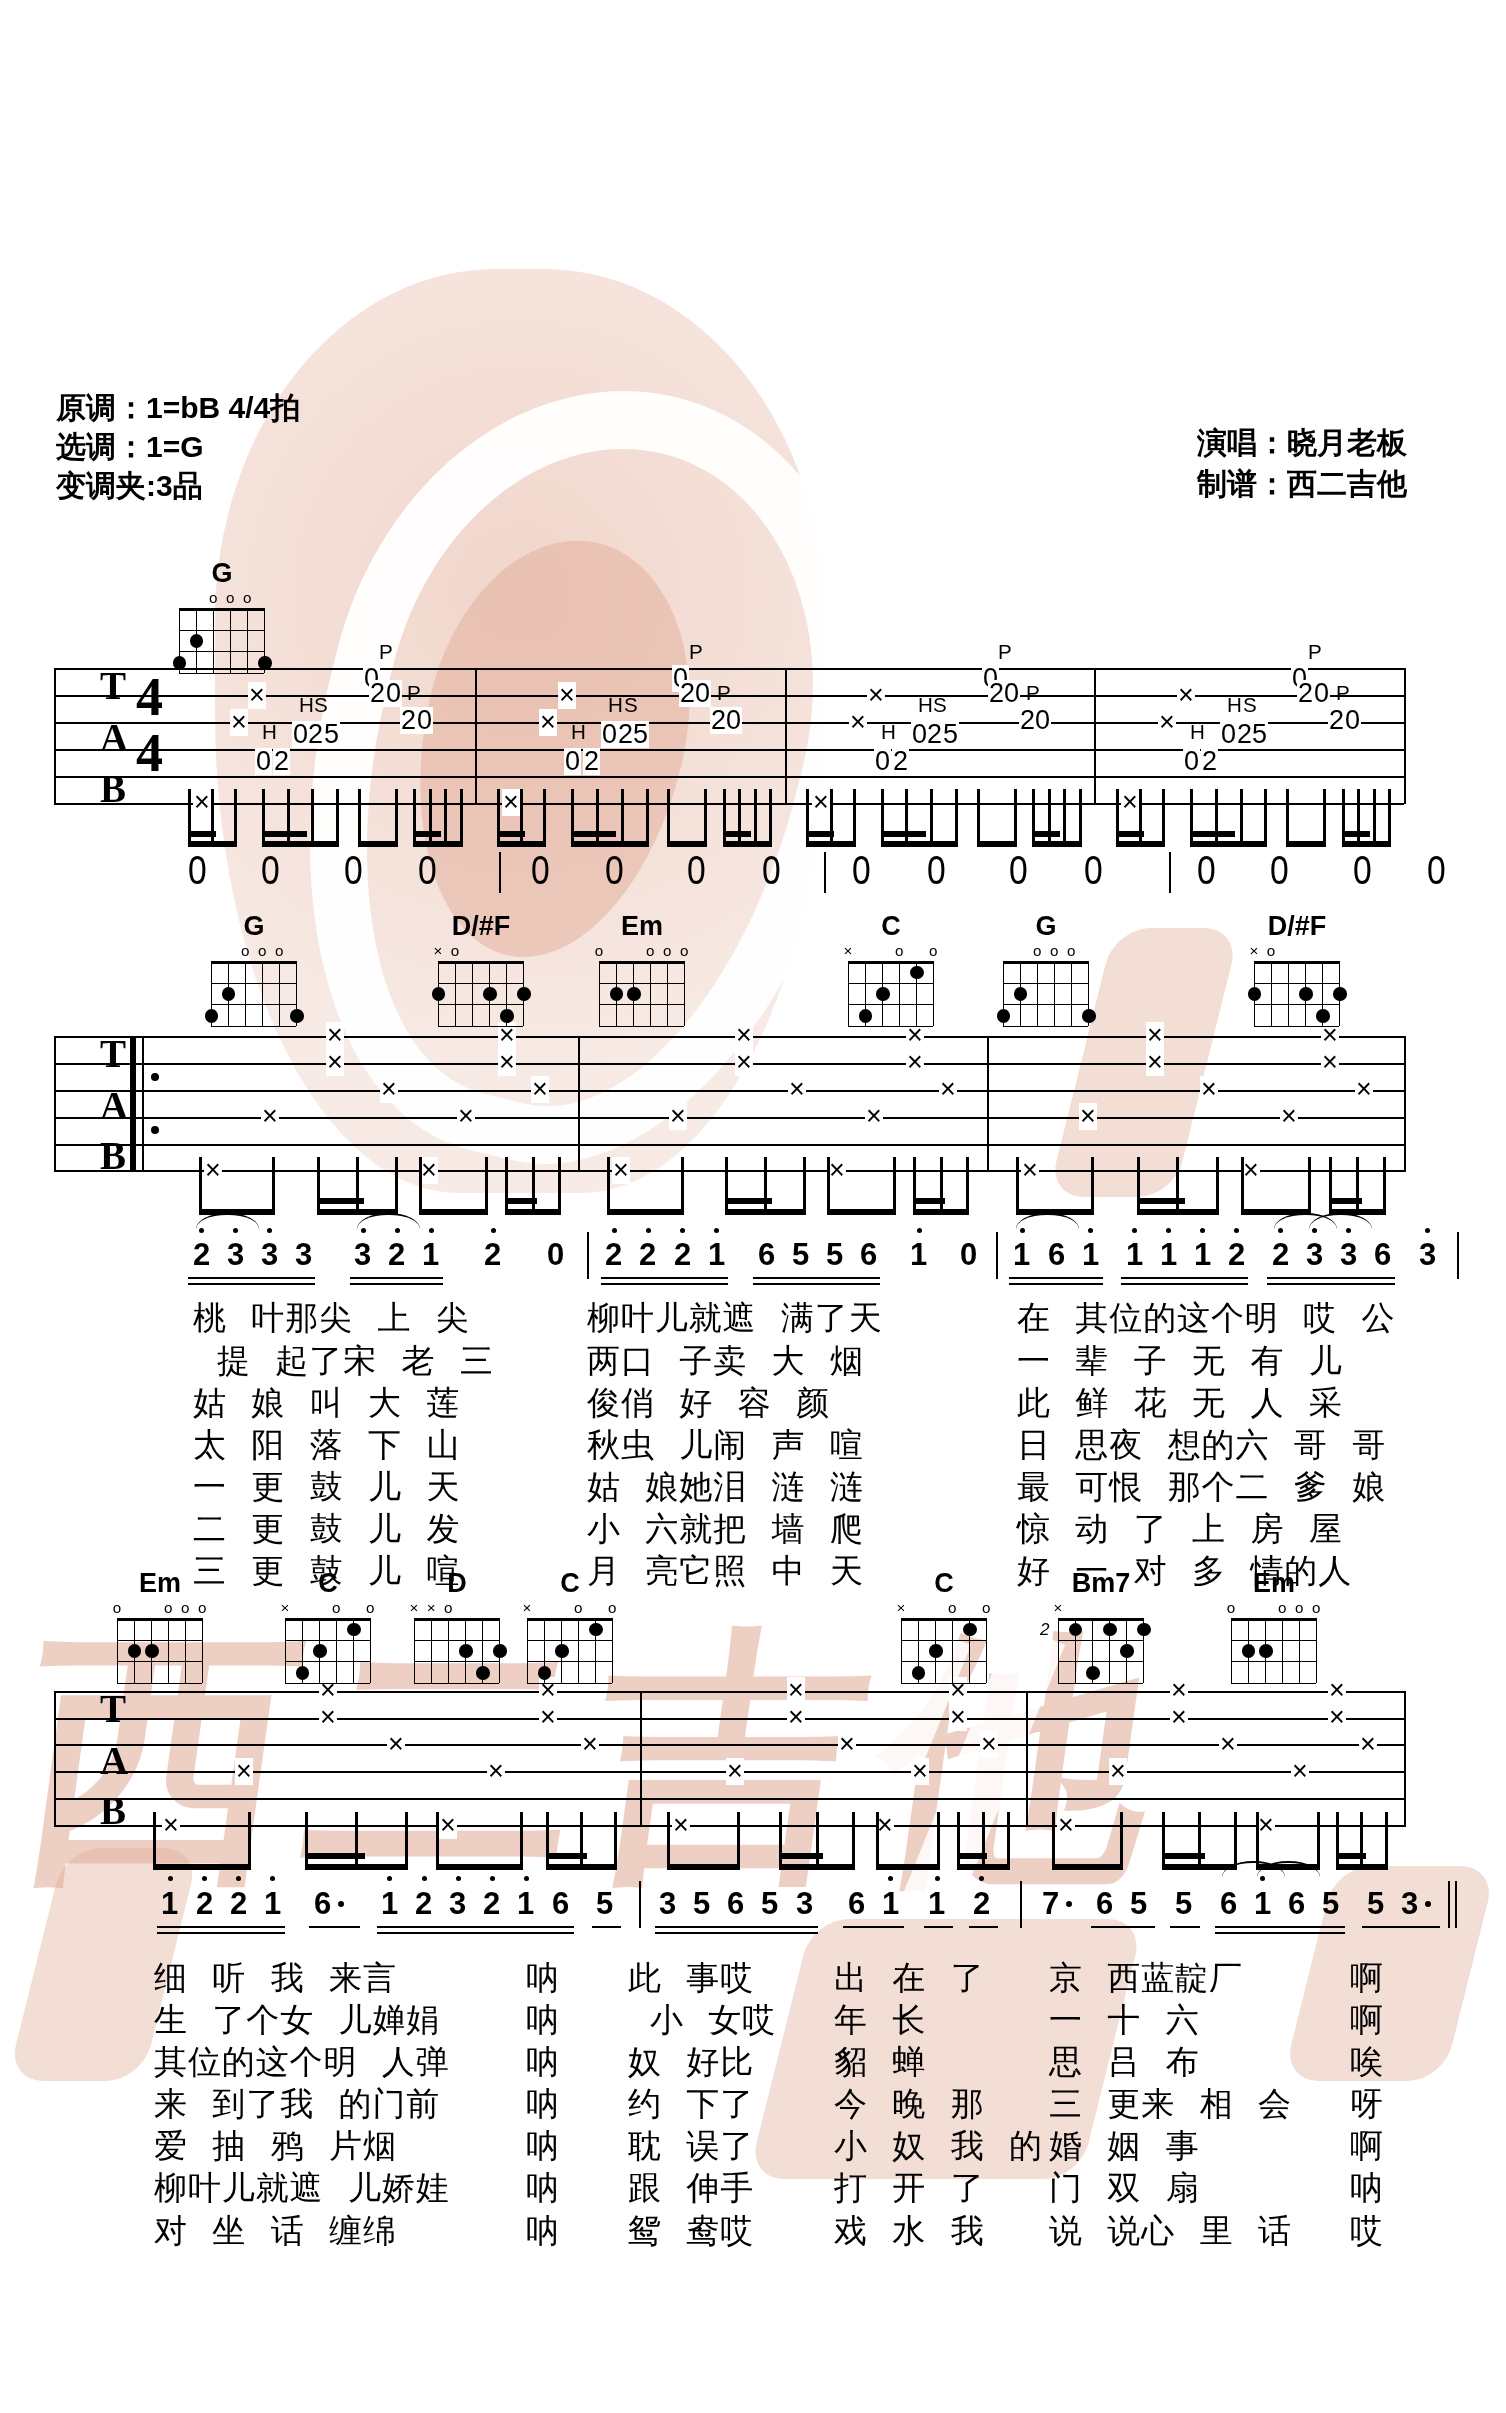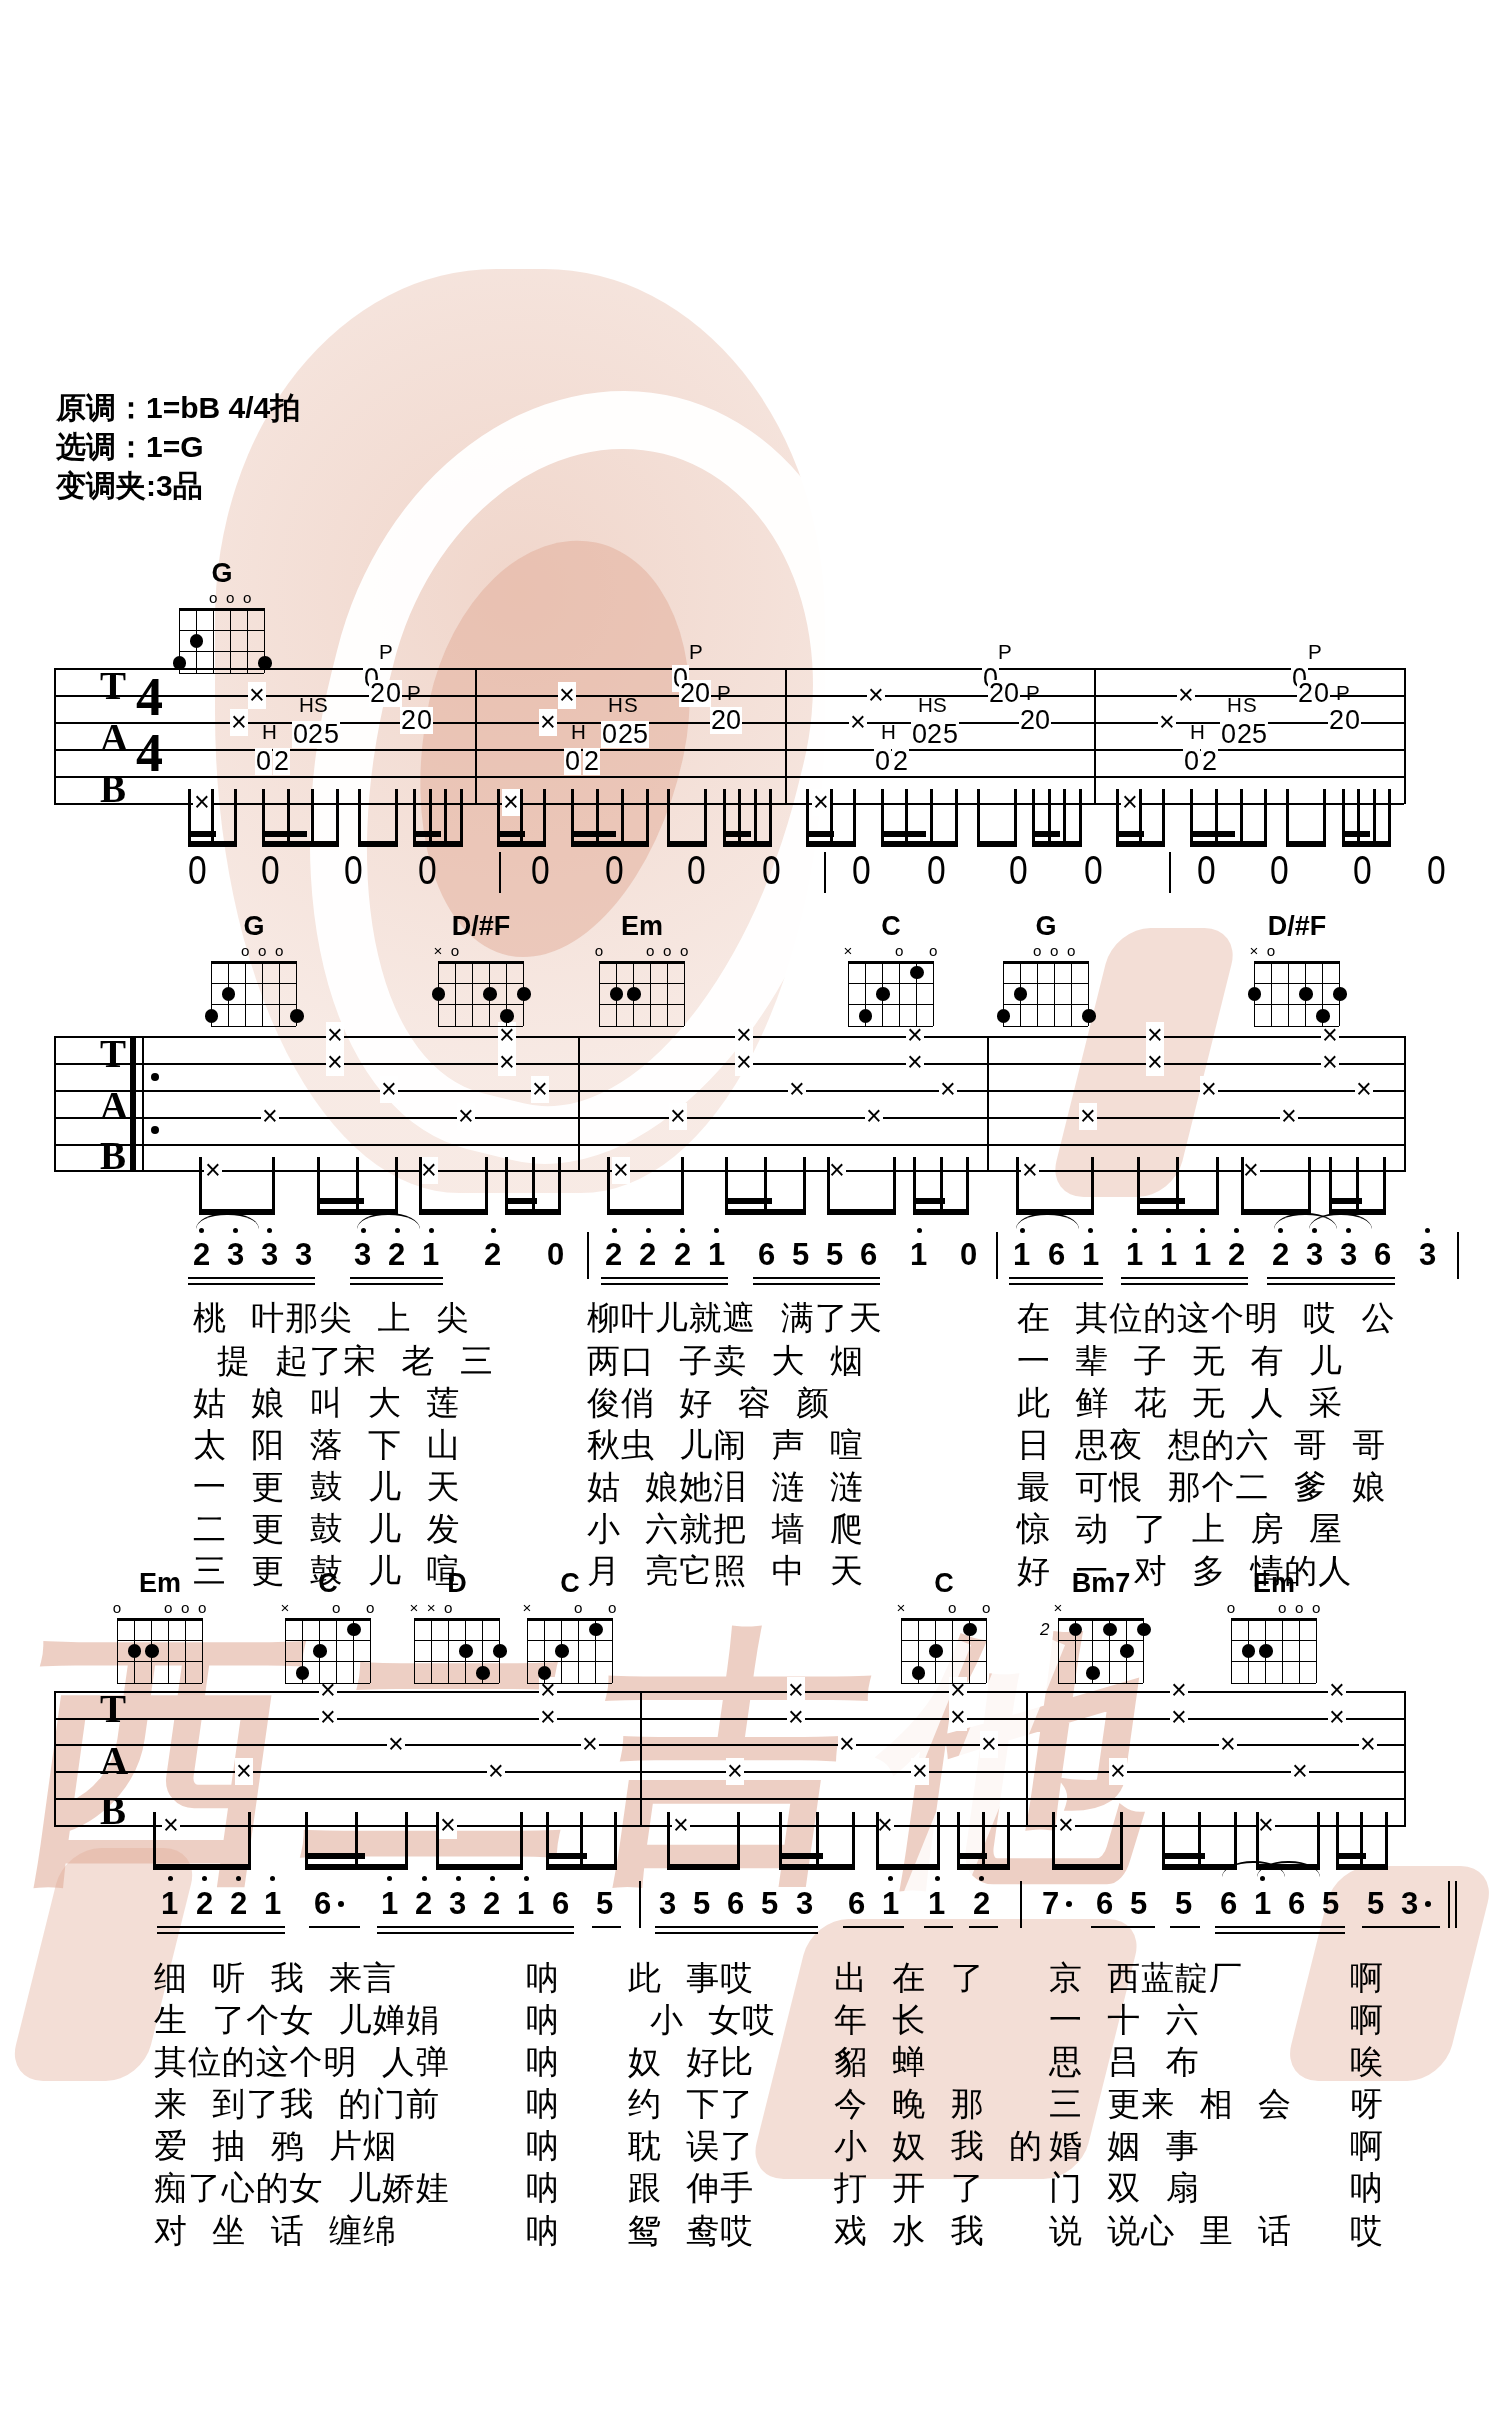--- a/index.html
+++ b/index.html
@@ -92,20 +92,24 @@
       <div class="wm-strip" style="left: 1309px; top: 1866px; width: 161px; height: 215px; border-radius: 36px; transform: skewX(-14deg);"></div>
     </div>
 
 
   <div class="meta-left">
     <div>原调：1=bB 4/4拍</div>
     <div>选调：1=G</div>
     <div>变调夹:3品</div>
   </div>
 
+  <div class="meta-right">
+    <div>演唱：晓月老板</div>
+    <div>制谱：西二吉他</div>
+  </div>
 
   <div id="score">
       <div class="chord" style="left: 179px; top: 558px;">
         <div class="chord-label">G</div>
         <div class="chord-marker" style="left: 28px;">o</div>
         <div class="chord-marker" style="left: 45px;">o</div>
         <div class="chord-marker" style="left: 62px;">o</div>
         <div class="chord-grid">
           <div class="cg-v" style="left: 0px;"></div>
           <div class="cg-v" style="left: 17px;"></div>
@@ -957,21 +961,21 @@
       <div class="lyr" style="left: 628px; top: 2086px;">约 下了</div>
       <div class="lyr" style="left: 834px; top: 2086px;">今 晚 那</div>
       <div class="lyr" style="left: 1049px; top: 2086px;">三 更来 相 会</div>
       <div class="lyr" style="left: 1350px; top: 2086px;">呀</div>
       <div class="lyr" style="left: 154px; top: 2128px;">爱 抽 鸦 片烟</div>
       <div class="lyr" style="left: 526px; top: 2128px;">呐</div>
       <div class="lyr" style="left: 628px; top: 2128px;">耽 误了</div>
       <div class="lyr" style="left: 834px; top: 2128px;">小 奴 我 的</div>
       <div class="lyr" style="left: 1049px; top: 2128px;">婚 姻 事</div>
       <div class="lyr" style="left: 1350px; top: 2128px;">啊</div>
-      <div class="lyr" style="left: 154px; top: 2170px;">痴了心的女 儿娇娃</div>
+      <div class="lyr" style="left: 154px; top: 2170px;">柳叶儿就遮 儿娇娃</div>
       <div class="lyr" style="left: 526px; top: 2170px;">呐</div>
       <div class="lyr" style="left: 628px; top: 2170px;">跟 伸手</div>
       <div class="lyr" style="left: 834px; top: 2170px;">打 开 了</div>
       <div class="lyr" style="left: 1049px; top: 2170px;">门 双 扇</div>
       <div class="lyr" style="left: 1350px; top: 2170px;">呐</div>
       <div class="lyr" style="left: 154px; top: 2213px;">对 坐 话 缠绵</div>
       <div class="lyr" style="left: 526px; top: 2213px;">呐</div>
       <div class="lyr" style="left: 628px; top: 2213px;">鸳 鸯哎</div>
       <div class="lyr" style="left: 834px; top: 2213px;">戏 水 我</div>
       <div class="lyr" style="left: 1049px; top: 2213px;">说 说心 里 话</div>

